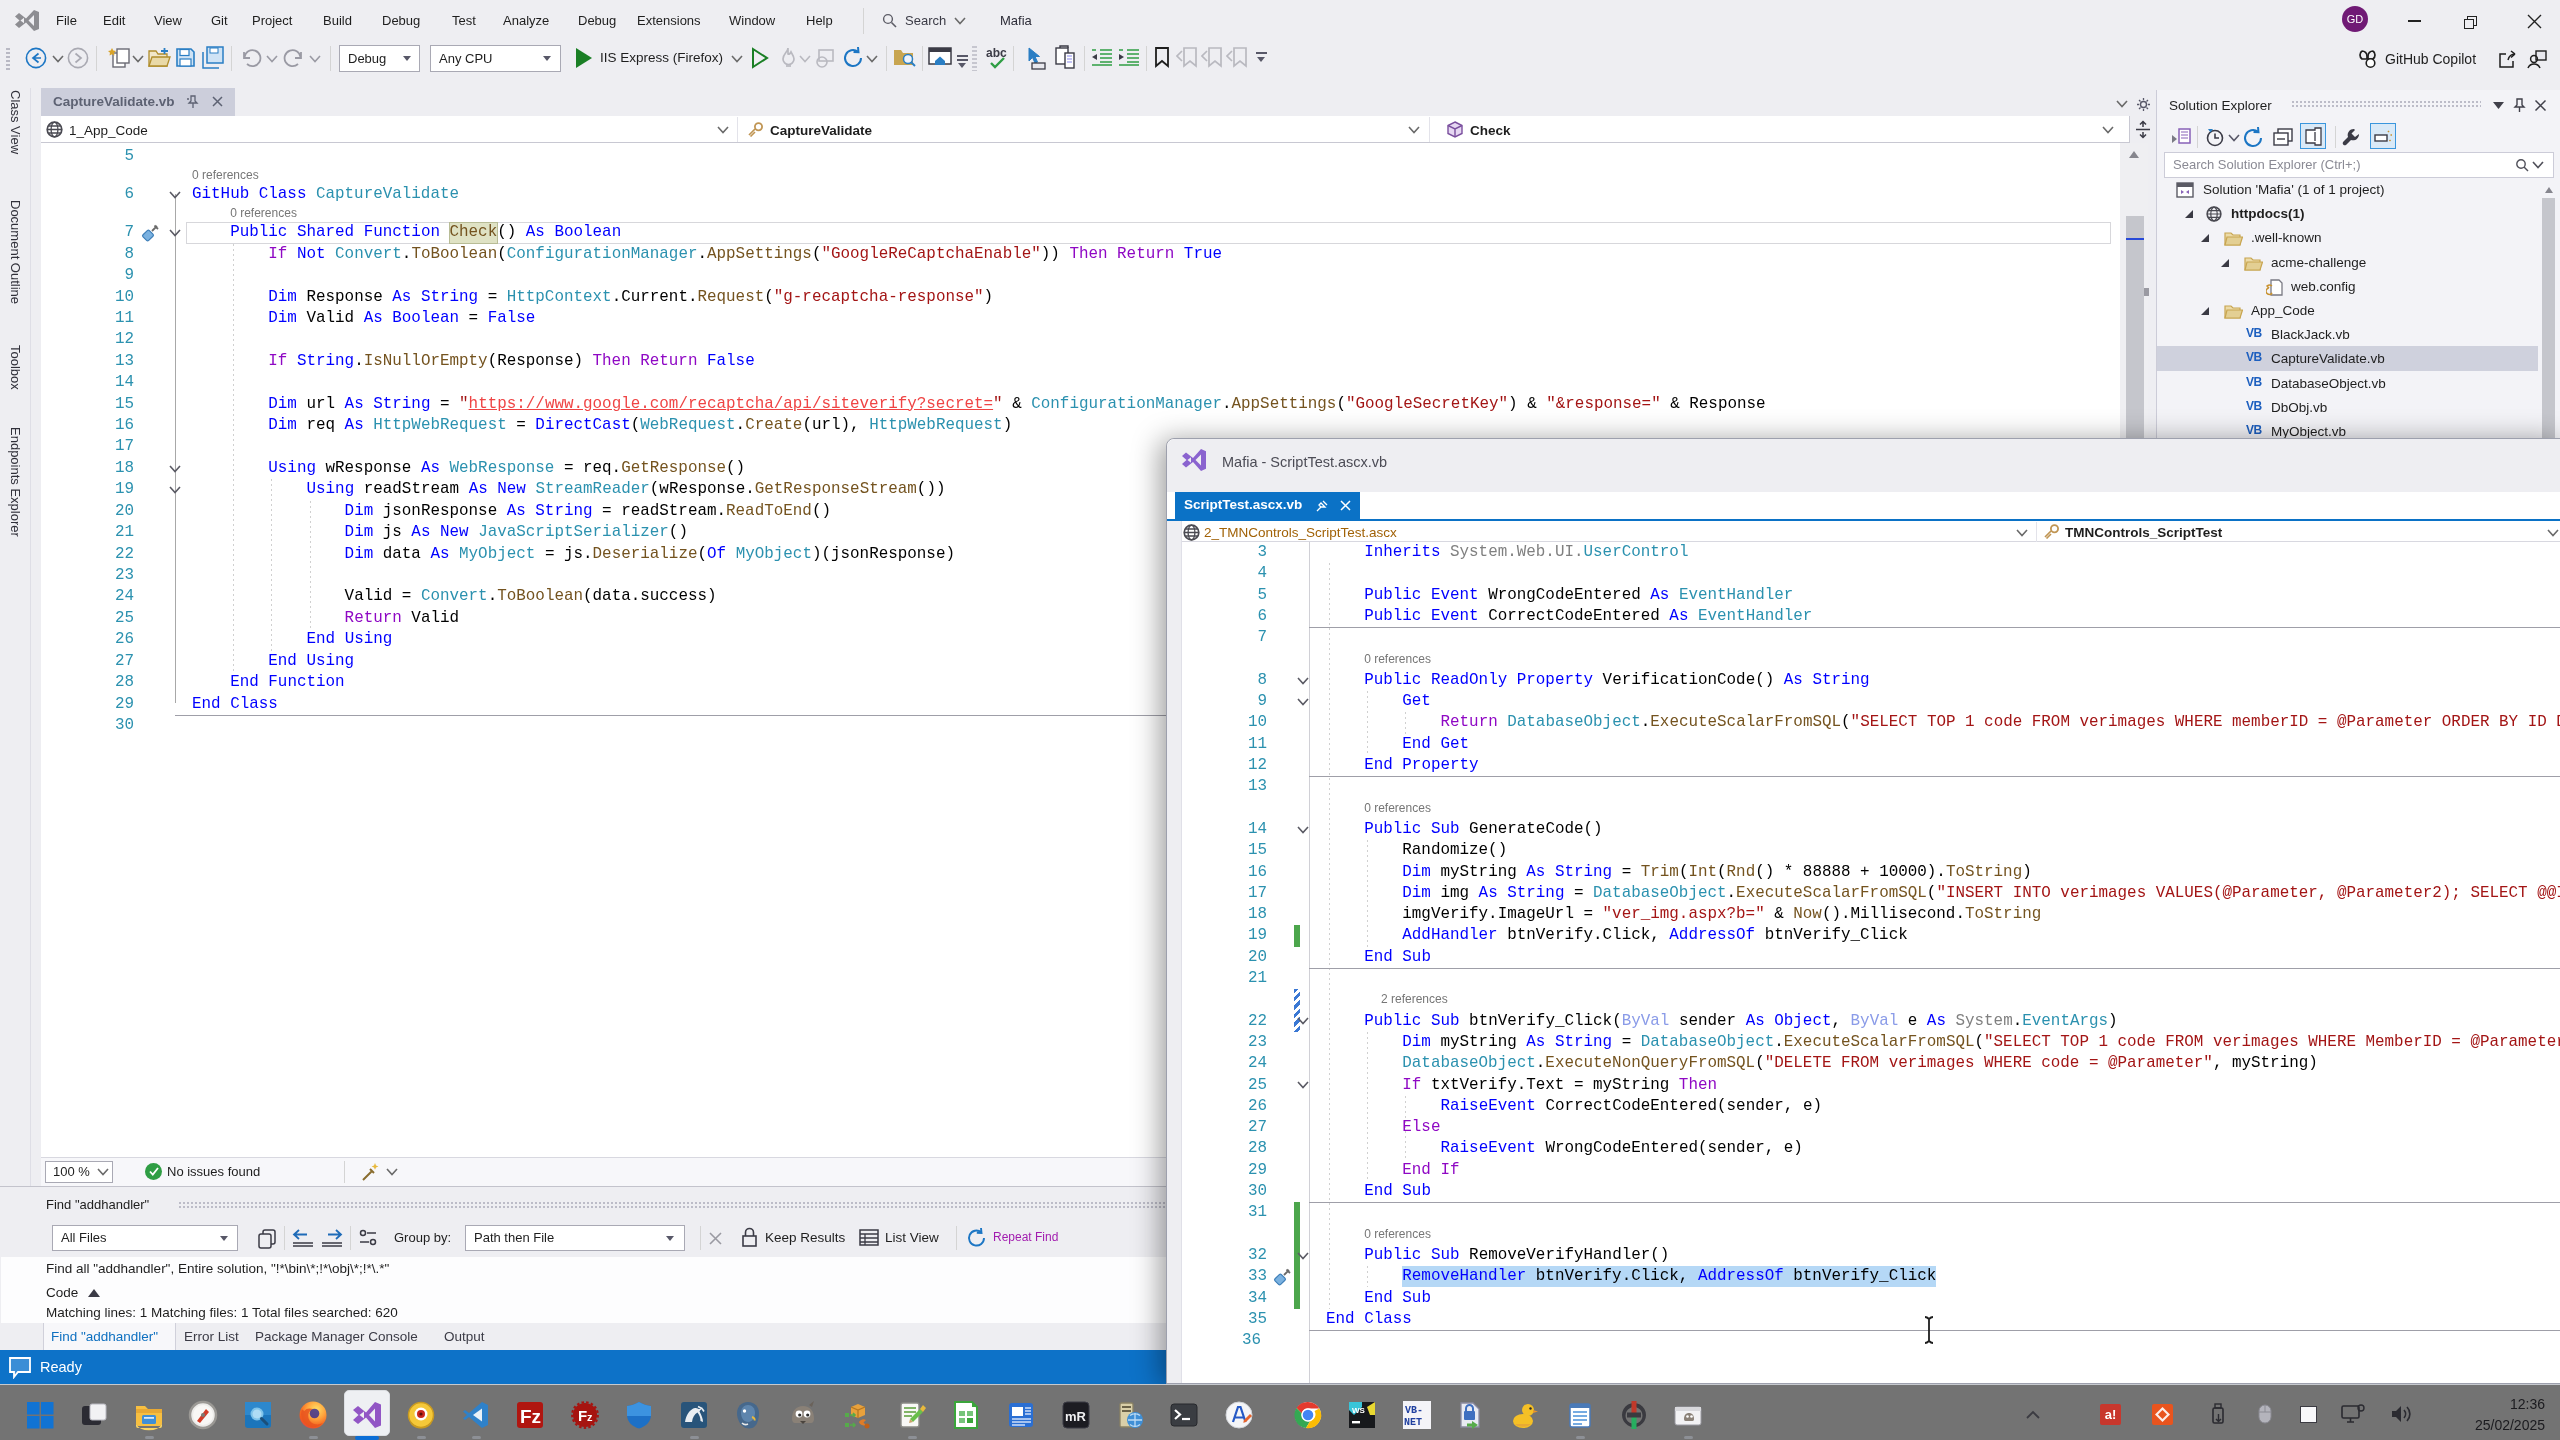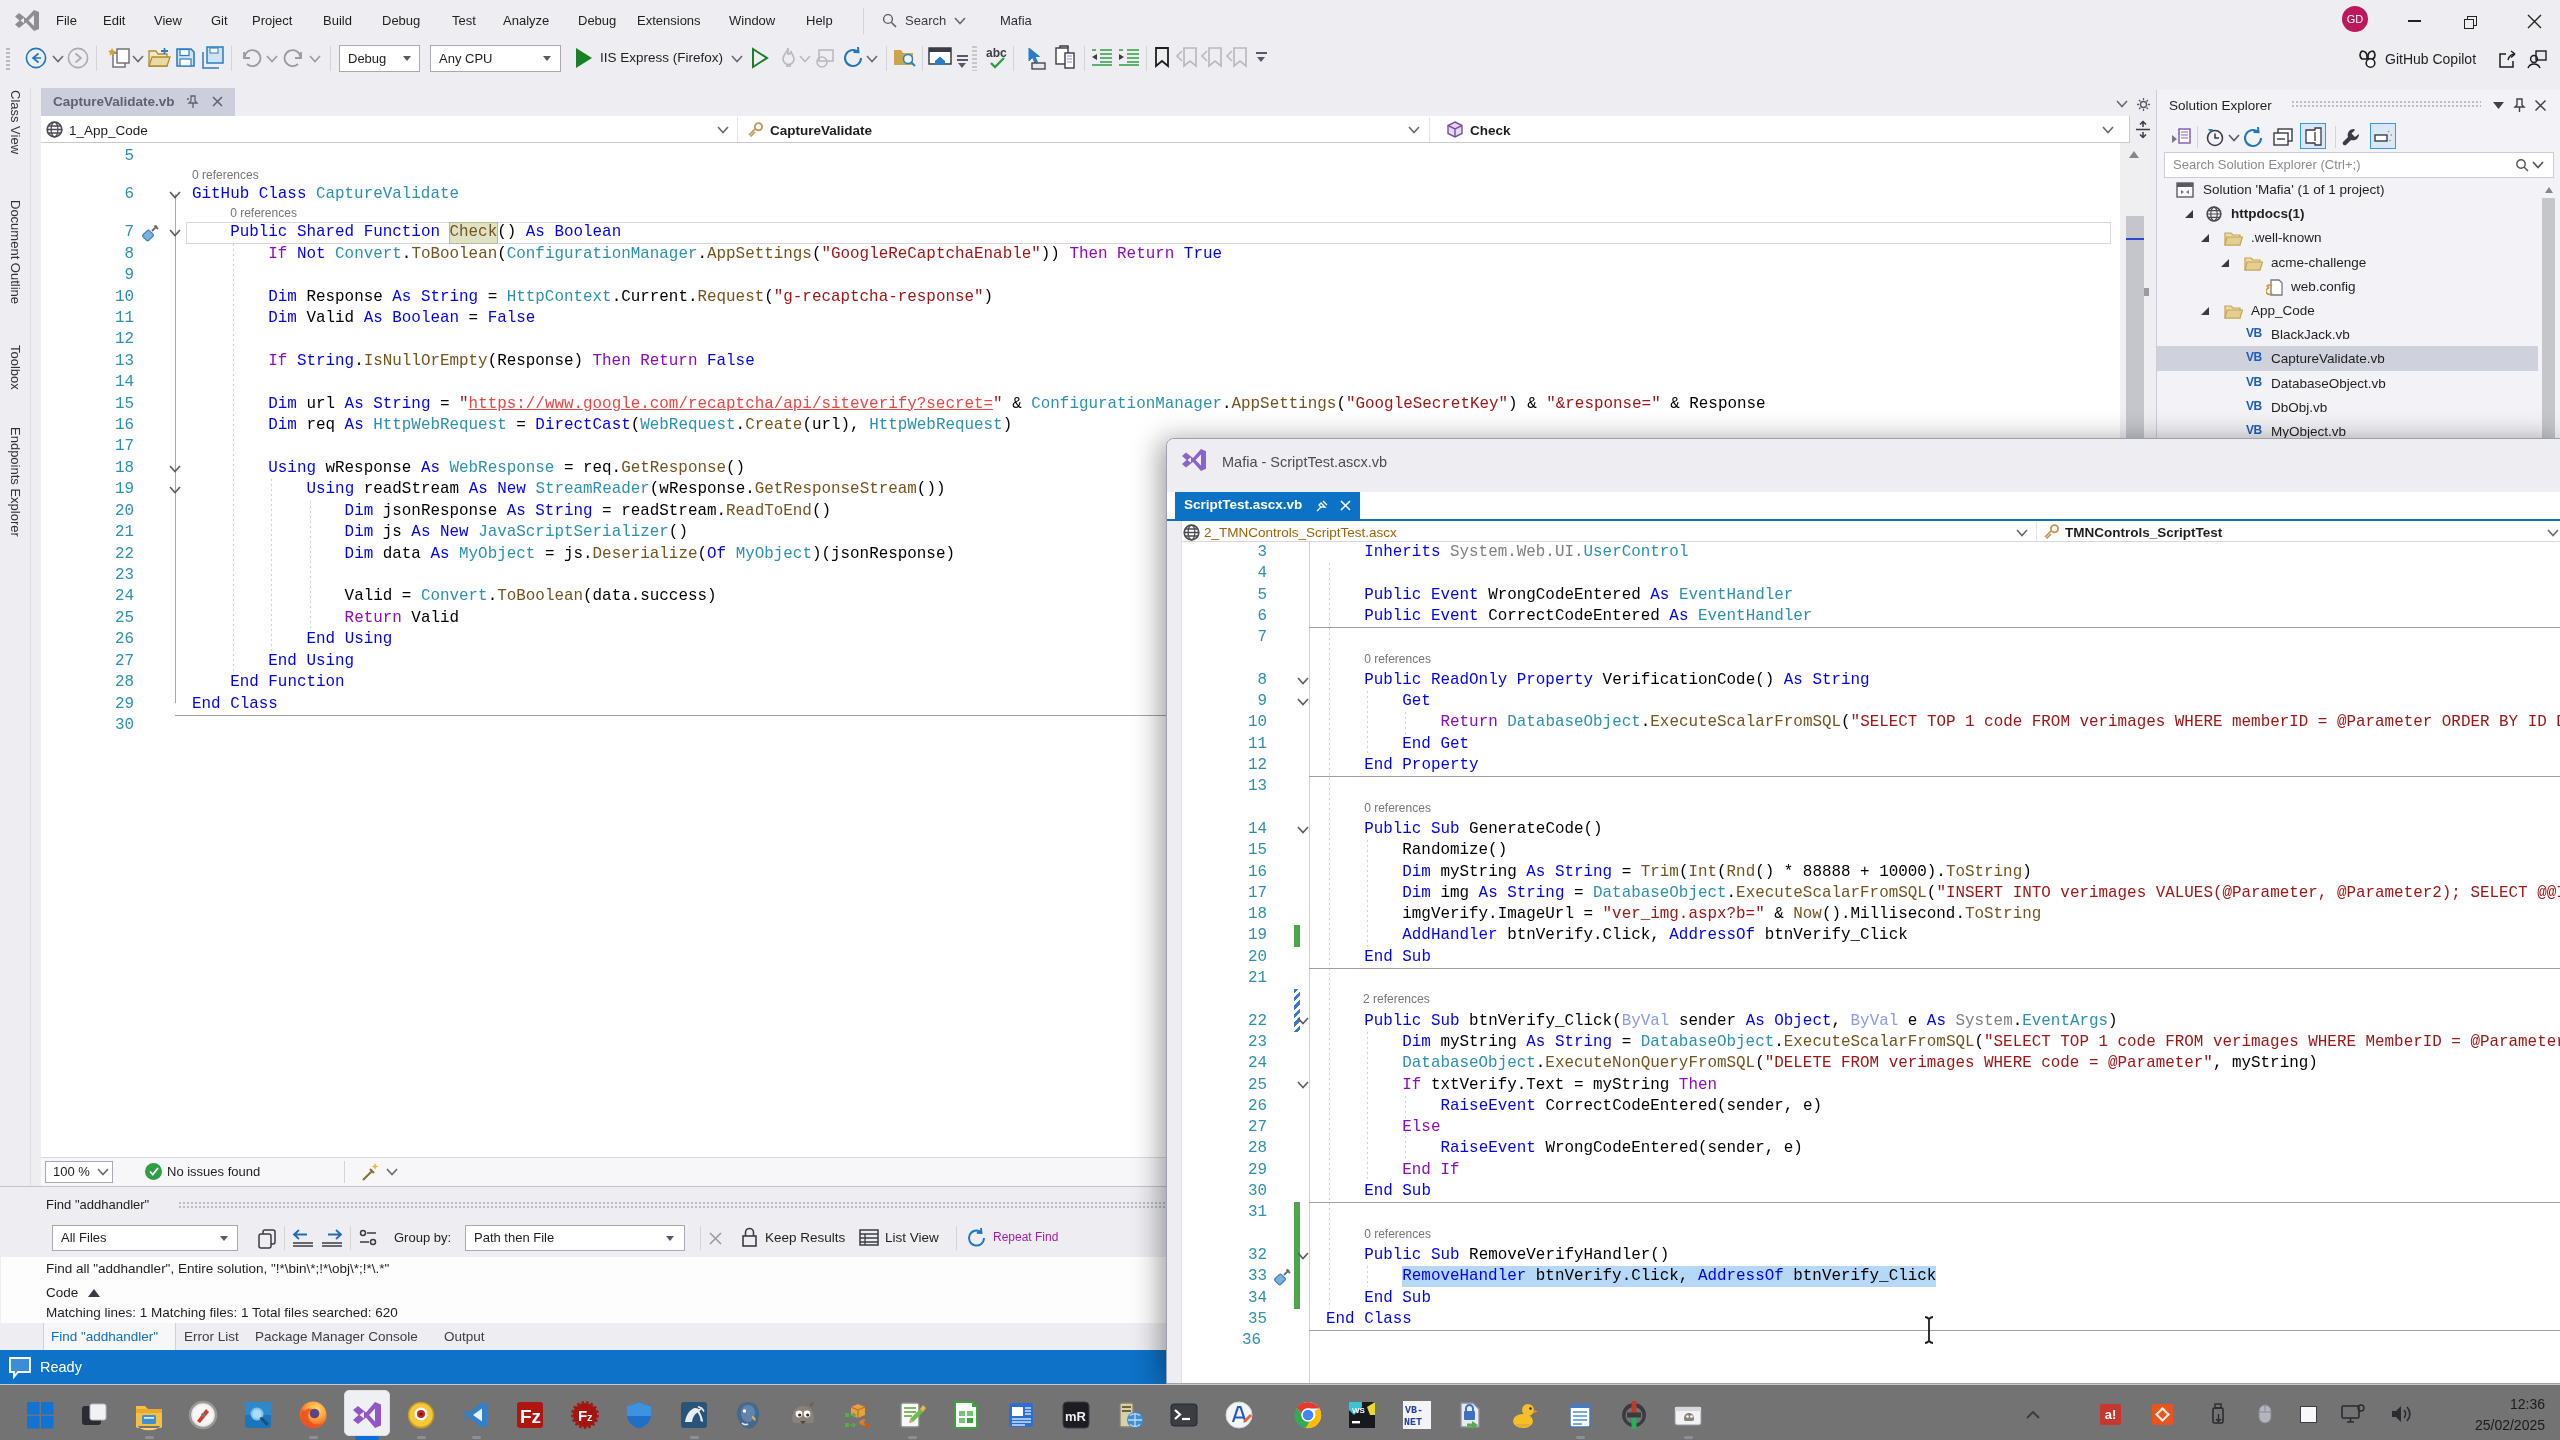--- a/index.html
+++ b/index.html
@@ -42,21 +42,21 @@
 <div class="vline" style="left:863px;top:8px;height:26px"></div>
 <svg class="abs" style="left:882px;top:13px" width="15" height="15" viewBox="0 0 15 15">
 <circle cx="6" cy="6" r="4.4" fill="none" stroke="#5c5c66" stroke-width="1.4"></circle>
 <path d="M9.5 9.5 L14 14" stroke="#5c5c66" stroke-width="1.6"></path>
     </svg>
 <div class="ui" style="left:905px;top:13px;color:#3b3b46">Search</div>
 <svg class="abs" style="left:954.0px;top:17.0px" width="12" height="8" viewBox="0 0 12 8">
       <path d="M1 1 L6 6.5 L11 1" stroke="#6a6a6a" stroke-width="1.6" fill="none"></path>
     </svg>
 <div class="ui" style="left:1000px;top:13px;color:#2d2d38">Mafia</div>
-<div class="abs" style="left:2342px;top:6px;width:26px;height:26px;border-radius:13px;background:#be185d;color:#fff;font-size:11px;text-align:center;line-height:26px">GD</div>
+<div class="abs" style="left:2342px;top:6px;width:26px;height:26px;border-radius:13px;background:#701a75;color:#fff;font-size:11px;text-align:center;line-height:26px">GD</div>
 <div class="abs" style="left:2408px;top:20px;width:13px;height:1.6px;background:#222"></div>
 <div class="abs" style="left:2467px;top:16px;width:10px;height:10px;border:1.3px solid #222;background:#eeeef2"></div>
 <div class="abs" style="left:2464px;top:19px;width:10px;height:10px;border:1.3px solid #222;background:#eeeef2"></div>
 <svg class="abs" style="left:2527px;top:14px" width="15" height="15" viewBox="0 0 15 15">
 <path d="M1 1 L14 14 M14 1 L1 14" stroke="#222" stroke-width="1.4"></path>
     </svg>
 <div class="abs" style="left:6px;top:48px;width:4px;height:22px;background:repeating-linear-gradient(to bottom,#b9b9c4 0 2px,transparent 2px 4px)"></div>
 <svg class="abs" style="left:25px;top:47px" width="22" height="22" viewBox="0 0 22 22">
 <circle cx="11" cy="11" r="9.6" fill="none" stroke="#1c76c4" stroke-width="1.6"></circle>
 <path d="M13.5 6.5 L8 11 L13.5 15.5 M8.5 11 L16 11" stroke="#1c76c4" stroke-width="1.7" fill="none"></path>
@@ -670,21 +670,21 @@
 <div class="cd" style="left:220.3px;top:191.7px;height:21.3px;line-height:21.3px"><span class="k">End Get</span></div>
 <div class="cd" style="left:182.2px;top:213.0px;height:21.3px;line-height:21.3px"><span class="k">End Property</span></div>
 <div class="cl" style="left:182.2px;top:255.6px;height:21.3px;line-height:21.3px">0 references</div>
 <div class="cd" style="left:182.2px;top:276.9px;height:21.3px;line-height:21.3px"><span class="k">Public Sub </span>GenerateCode()</div>
 <div class="cd" style="left:220.3px;top:298.2px;height:21.3px;line-height:21.3px">Randomize()</div>
 <div class="cd" style="left:220.3px;top:319.5px;height:21.3px;line-height:21.3px"><span class="k">Dim </span>myString <span class="k">As String </span>= <span class="m">Trim</span>(<span class="m">Int</span>(<span class="m">Rnd</span>() * 88888 + 10000).<span class="m">ToString</span>)</div>
 <div class="cd" style="left:220.3px;top:340.8px;height:21.3px;line-height:21.3px"><span class="k">Dim </span>img <span class="k">As String </span>= <span class="t">DatabaseObject</span>.<span class="m">ExecuteScalarFromSQL</span>(<span class="s">"INSERT INTO verimages VALUES(@Parameter, @Parameter2); SELECT @@IDENTITY"</span></div>
 <div class="cd" style="left:220.3px;top:362.1px;height:21.3px;line-height:21.3px">imgVerify.ImageUrl = <span class="s">"ver_img.aspx?b="</span> &amp; <span class="m">Now</span>().Millisecond.<span class="m">ToString</span></div>
 <div class="cd" style="left:220.3px;top:383.4px;height:21.3px;line-height:21.3px"><span class="k">AddHandler </span>btnVerify.Click, <span class="k">AddressOf </span>btnVerify_Click</div>
 <div class="cd" style="left:182.2px;top:404.7px;height:21.3px;line-height:21.3px"><span class="k">End Sub</span></div>
-<div class="cl" style="left:181px;top:447.3px;height:21.3px;line-height:21.3px">2 references</div>
+<div class="cl" style="left:199px;top:447.3px;height:21.3px;line-height:21.3px">2 references</div>
 <div class="cd" style="left:182.2px;top:468.6px;height:21.3px;line-height:21.3px"><span class="k">Public Sub </span>btnVerify_Click(<span class="bv">ByVal</span> sender <span class="k">As Object</span>, <span class="bv">ByVal</span> e <span class="k">As </span><span class="g">System</span>.<span class="t">EventArgs</span>)</div>
 <div class="cd" style="left:220.3px;top:489.9px;height:21.3px;line-height:21.3px"><span class="k">Dim </span>myString <span class="k">As String </span>= <span class="t">DatabaseObject</span>.<span class="m">ExecuteScalarFromSQL</span>(<span class="s">"SELECT TOP 1 code FROM verimages WHERE MemberID = @Parameter ORDER BY ID DESC"</span></div>
 <div class="cd" style="left:220.3px;top:511.2px;height:21.3px;line-height:21.3px"><span class="t">DatabaseObject</span>.<span class="m">ExecuteNonQueryFromSQL</span>(<span class="s">"DELETE FROM verimages WHERE code = @Parameter"</span>, myString)</div>
 <div class="cd" style="left:220.3px;top:532.5px;height:21.3px;line-height:21.3px"><span class="c">If </span>txtVerify.Text = myString <span class="c">Then</span></div>
 <div class="cd" style="left:258.5px;top:553.8px;height:21.3px;line-height:21.3px"><span class="k">RaiseEvent </span>CorrectCodeEntered(sender, e)</div>
 <div class="cd" style="left:220.3px;top:575.1px;height:21.3px;line-height:21.3px"><span class="c">Else</span></div>
 <div class="cd" style="left:258.5px;top:596.4px;height:21.3px;line-height:21.3px"><span class="k">RaiseEvent </span>WrongCodeEntered(sender, e)</div>
 <div class="cd" style="left:220.3px;top:617.7px;height:21.3px;line-height:21.3px"><span class="c">End If</span></div>
 <div class="cd" style="left:182.2px;top:639.0px;height:21.3px;line-height:21.3px"><span class="k">End Sub</span></div>
 <div class="cl" style="left:182.2px;top:681.6px;height:21.3px;line-height:21.3px">0 references</div>

